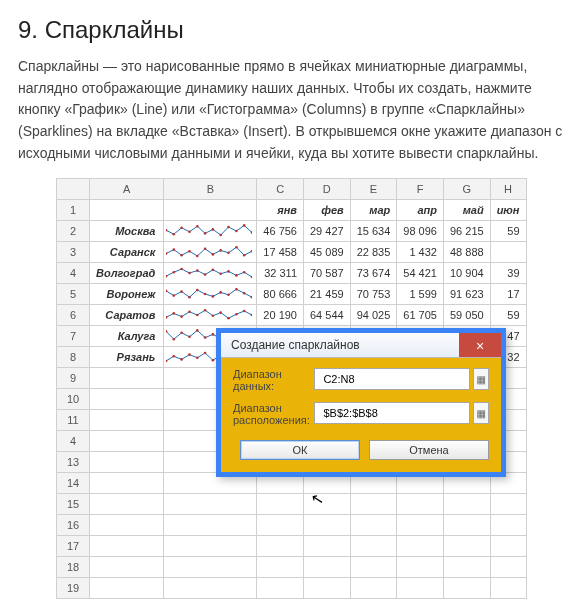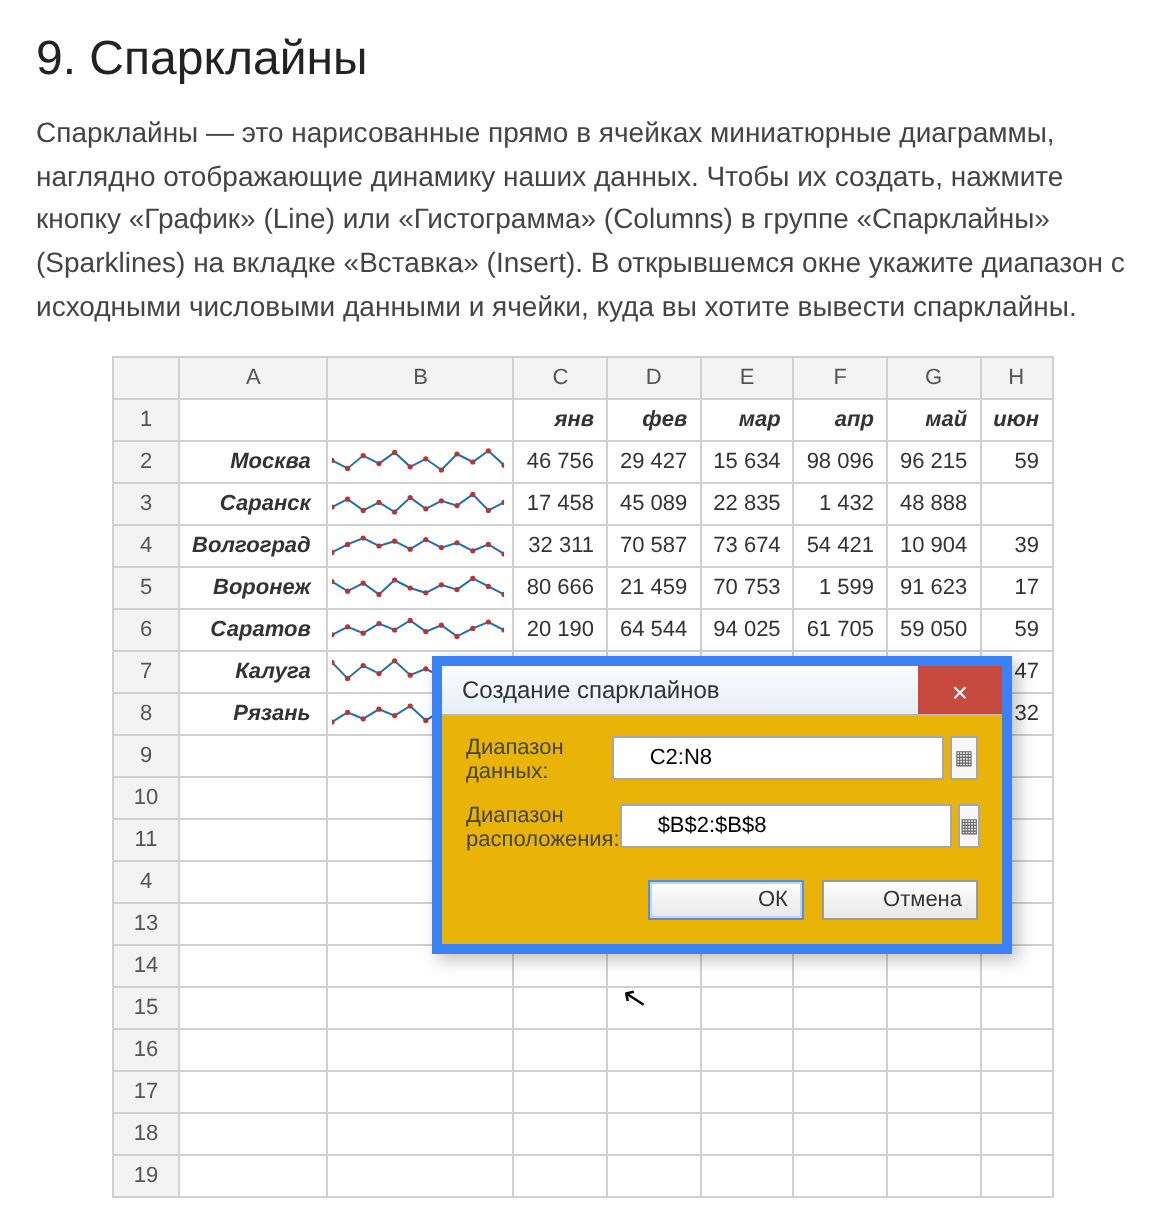--- a/index.html
+++ b/index.html
@@ -93,32 +93,32 @@
     text-align: center;
     line-height: 26px;
     font-size: 14px;
   }
   .dlgbody { padding: 10px 12px 12px; }
   .dlgbody .lbl { font-weight: bold; color:#444; margin-bottom:6px; }
   .fieldrow { display:flex; align-items:flex-start; margin-bottom:10px;}
   .fieldrow .fcap { width:120px; color:#444; }
   .fieldrow input {
     flex:1; height:18px; border:1px solid #a7a7a7;
-    background:#fff; font-size:11px; padding:1px 4px 1px 18px;
+    background:#fff; font-size:11px; padding:1px 4px 1px 8px;
   }
   .rangebtn {
     width:20px; height:20px; border:1px solid #a7a7a7;
     background:#f7f7f7; margin-left:3px;
     display:flex; align-items:center; justify-content:center;
     font-size:10px; color:#666;
   }
   .btnrow { text-align:right; padding-top:4px;}
   .btn {
-    display:inline-block; min-width:62px; 
-    padding:3px 7px; border:1px solid #9a9a9a;
+    display:inline-block; min-width:62px; text-align:center;
+    padding:3px 28px; border:1px solid #9a9a9a;
     background:linear-gradient(#fefefe,#e8e8e8);
     font-size:11px; margin-left:6px;
   }
   .btn.def { border:1px solid #5a8fd6; box-shadow:0 0 0 1px #bcd4f2 inset; }
   .cursor {
     position:absolute; left:255px; top:312px;
     font-size:15px; color:#000;
     transform: rotate(-12deg);
   }
 </style>

